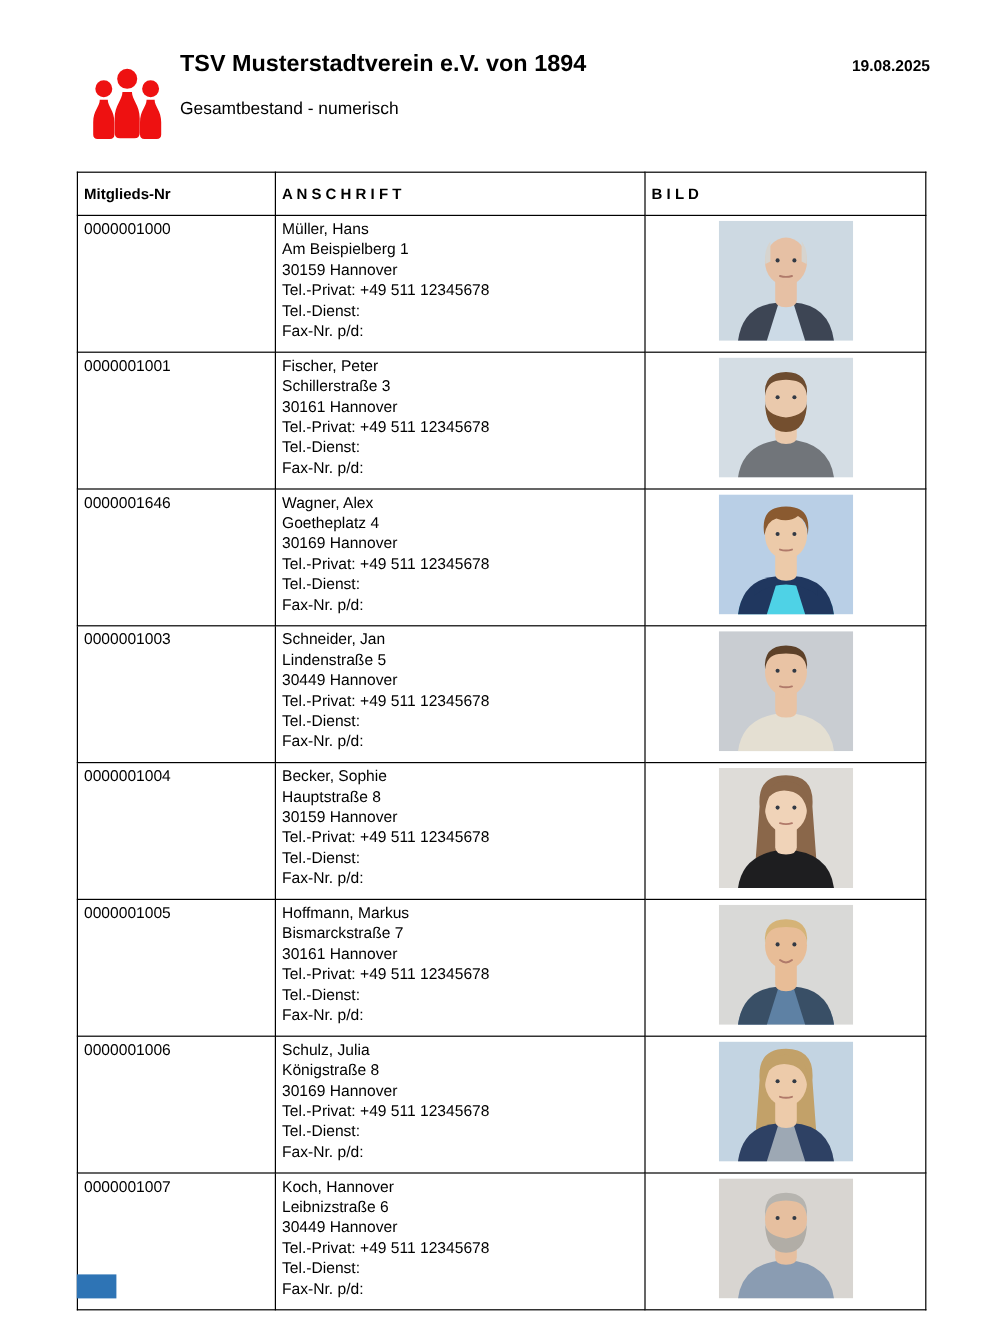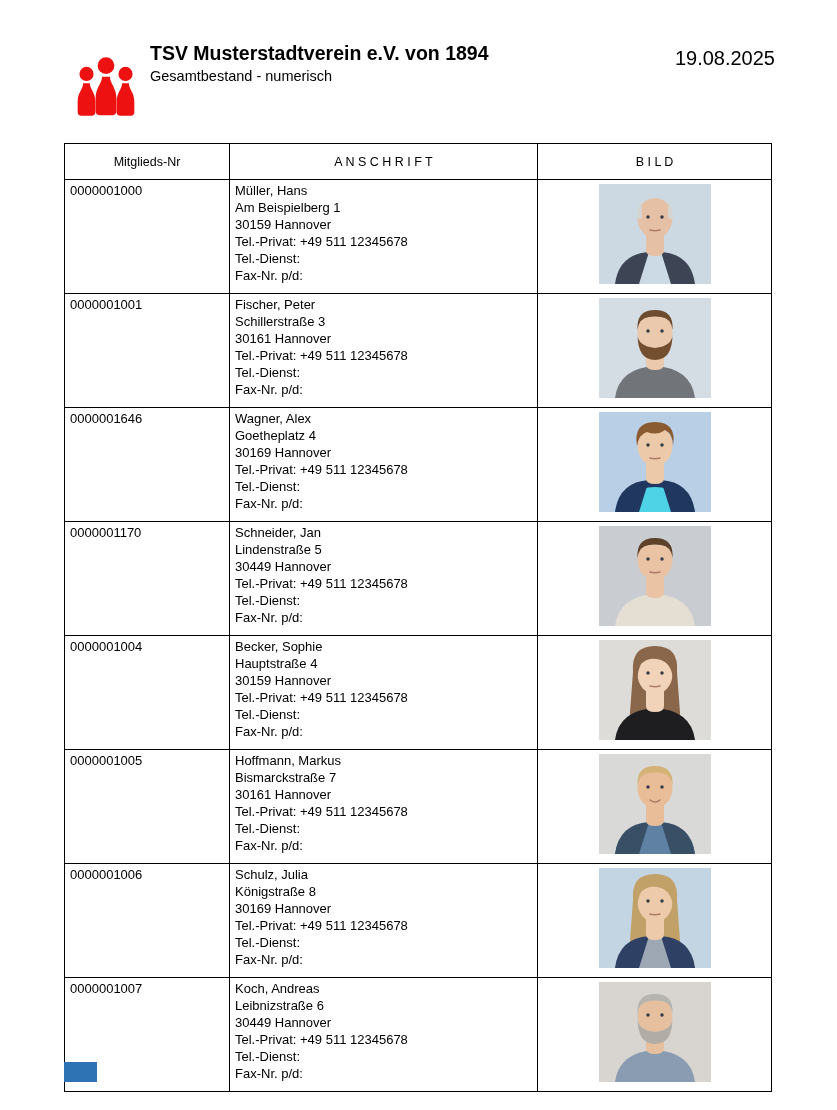--- a/index.html
+++ b/index.html
@@ -4,31 +4,31 @@
 <style>
   html,body{margin:0;padding:0;background:#fff;}
   .page{
     position:relative;width:837px;height:1110px;background:#ffffff;
     font-family:"Liberation Sans",sans-serif;color:#000;overflow:hidden;
   }
   
   .logo{position:absolute;left:73px;top:46px;width:67px;height:70px;color:var(--logo-color,#ee1111);}
   .header-text{position:absolute;left:150px;top:42px;line-height:1.18;}
   .club-name{font-size:19.5px;font-weight:bold;}
-  .subtitle{font-size:14.5px;margin-top:3px;}
+  .subtitle{font-size:14.5px;margin-top:18px;}
   .report-title{font-size:19.5px;font-weight:bold;margin-top:1px;}
-  .header-date{position:absolute;right:62px;top:47px;font-size:20px;font-weight:normal;}
+  .header-date{position:absolute;right:62px;top:47px;font-size:13px;font-weight:bold;}
   
   table.member-table{
     position:absolute;left:64px;top:143px;width:707px;
     border-collapse:collapse;table-layout:fixed;font-size:13px;
   }
   .member-table th,.member-table td{border:1px solid #000;}
   .member-table th{
-    font-weight:normal;text-align:center;vertical-align:middle;
+    font-weight:bold;text-align:left;vertical-align:middle;
     height:31px;padding:2px 5px;font-size:12.5px;
   }
   .member-table td{vertical-align:top;padding:2px 5px;height:109px;margin-top:43px;}
   .member-no{padding-top:1px;}
   .addr-line{line-height:17px;}
   td.photo-cell{padding:0;text-align:center;}
   .photo{width:112px;height:100px;margin:4px auto 0 auto;display:inline-block;}
   .photo svg{display:block;width:112px;height:100px;}
   
   .footer-marker{
@@ -144,21 +144,21 @@
                 <path d="M47 48 L65 48 L65 66 Q65 72 56 72 Q47 72 47 66 Z" fill="#eccaa9"></path>
                 <ellipse cx="56" cy="34" rx="17.5" ry="20" fill="#eccaa9"></ellipse>
                 <path d="M38 34 Q34 10 56 10 Q78 10 74 34 Q74 22 66 18 Q58 24 48 20 Q40 22 38 34 Z" fill="#8a5a30"></path>
                 <circle cx="49" cy="33" r="1.7" fill="#333a45"></circle>
                 <circle cx="63" cy="33" r="1.7" fill="#333a45"></circle>
                 <path d="M51 46 Q56 47.5 61 46" stroke="#b07a6a" stroke-width="1.6" fill="none" stroke-linecap="round"></path>
               </svg></div></td>
         </tr>
         <tr>
           <td>
-            <div class="member-no">0000001170</div>
+            <div class="member-no">0000001003</div>
           </td>
           <td>
             <div class="addr-line">Schneider, Jan</div>
             <div class="addr-line">Lindenstraße 5</div>
             <div class="addr-line">30449 Hannover</div>
             <div class="addr-line">Tel.-Privat: +49 511 12345678</div>
             <div class="addr-line">Tel.-Dienst:</div>
             <div class="addr-line">Fax-Nr. p/d:</div>
           </td>
           <td class="photo-cell"><div class="photo"><svg viewBox="0 0 112 100" xmlns="http://www.w3.org/2000/svg">
@@ -171,21 +171,21 @@
                 <circle cx="63" cy="33" r="1.7" fill="#333a45"></circle>
                 <path d="M51 46 Q56 47.5 61 46" stroke="#b07a6a" stroke-width="1.6" fill="none" stroke-linecap="round"></path>
               </svg></div></td>
         </tr>
         <tr>
           <td>
             <div class="member-no">0000001004</div>
           </td>
           <td>
             <div class="addr-line">Becker, Sophie</div>
-            <div class="addr-line">Hauptstraße 4</div>
+            <div class="addr-line">Hauptstraße 8</div>
             <div class="addr-line">30159 Hannover</div>
             <div class="addr-line">Tel.-Privat: +49 511 12345678</div>
             <div class="addr-line">Tel.-Dienst:</div>
             <div class="addr-line">Fax-Nr. p/d:</div>
           </td>
           <td class="photo-cell"><div class="photo"><svg viewBox="0 0 112 100" xmlns="http://www.w3.org/2000/svg">
                 <rect width="112" height="100" fill="#dedcd8"></rect>
                 <path d="M34 32 Q32 6 56 6 Q80 6 78 32 L82 86 Q56 96 30 86 Z" fill="#8a674a"></path>
                 <path d="M16 100 Q20 70 56 68 Q92 70 96 100 Z" fill="#1e1e20"></path>
                 <path d="M47 48 L65 48 L65 66 Q65 72 56 72 Q47 72 47 66 Z" fill="#f0d3b8"></path>
@@ -245,21 +245,21 @@
                 <circle cx="49" cy="33" r="1.7" fill="#333a45"></circle>
                 <circle cx="63" cy="33" r="1.7" fill="#333a45"></circle>
                 <path d="M51 46 Q56 47.5 61 46" stroke="#b07a6a" stroke-width="1.6" fill="none" stroke-linecap="round"></path>
               </svg></div></td>
         </tr>
         <tr>
           <td>
             <div class="member-no">0000001007</div>
           </td>
           <td>
-            <div class="addr-line">Koch, Andreas</div>
+            <div class="addr-line">Koch, Hannover</div>
             <div class="addr-line">Leibnizstraße 6</div>
             <div class="addr-line">30449 Hannover</div>
             <div class="addr-line">Tel.-Privat: +49 511 12345678</div>
             <div class="addr-line">Tel.-Dienst:</div>
             <div class="addr-line">Fax-Nr. p/d:</div>
           </td>
           <td class="photo-cell"><div class="photo"><svg viewBox="0 0 112 100" xmlns="http://www.w3.org/2000/svg">
                 <rect width="112" height="100" fill="#d8d5d1"></rect>
                 <path d="M16 100 Q20 70 56 68 Q92 70 96 100 Z" fill="#8a9cb2"></path>
                 <path d="M47 48 L65 48 L65 66 Q65 72 56 72 Q47 72 47 66 Z" fill="#e6bf9f"></path>

